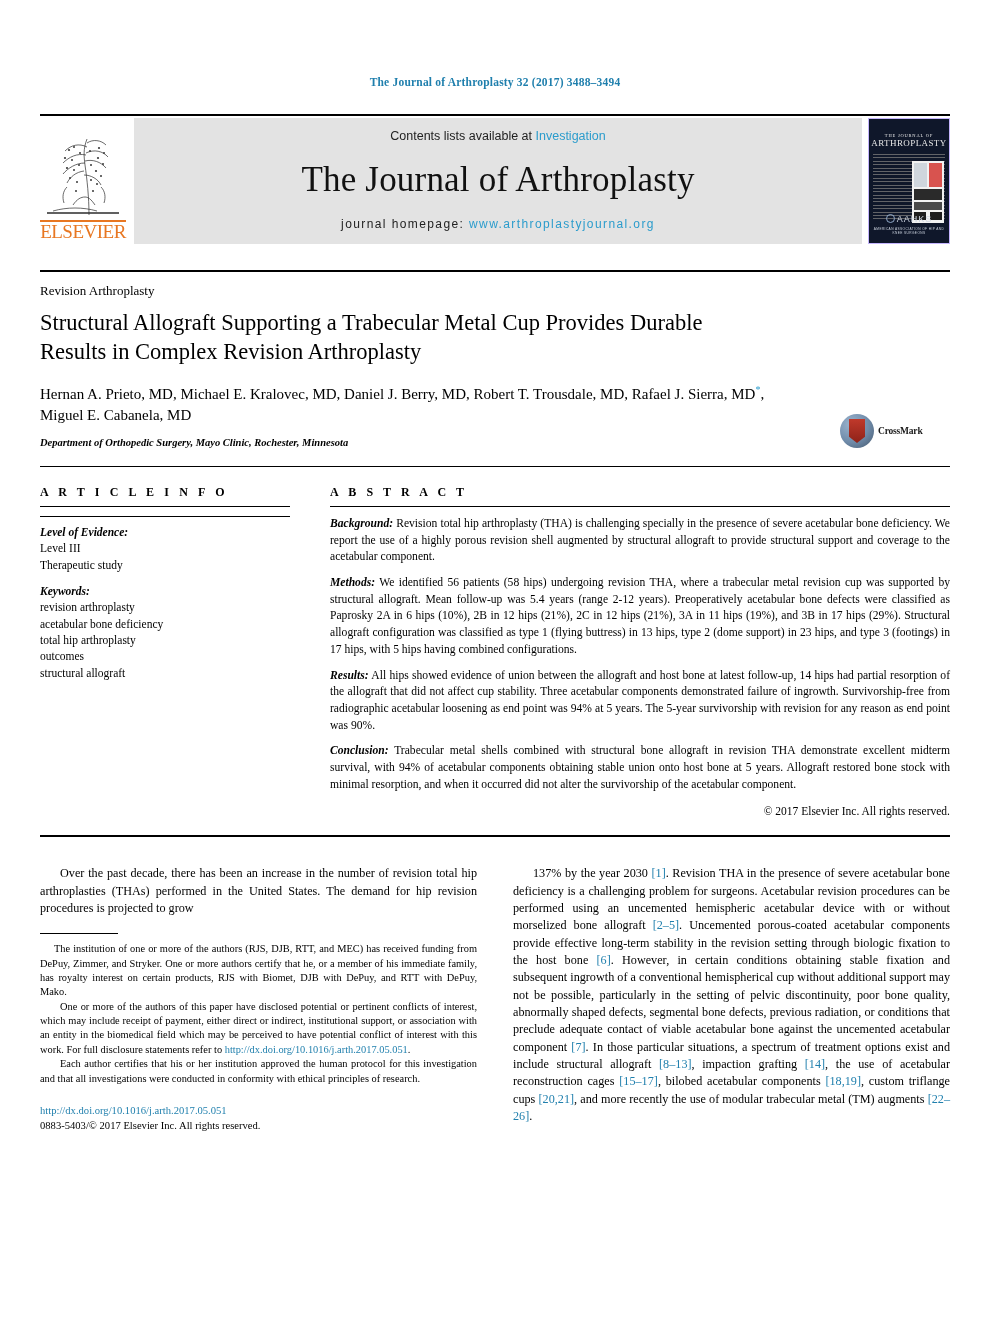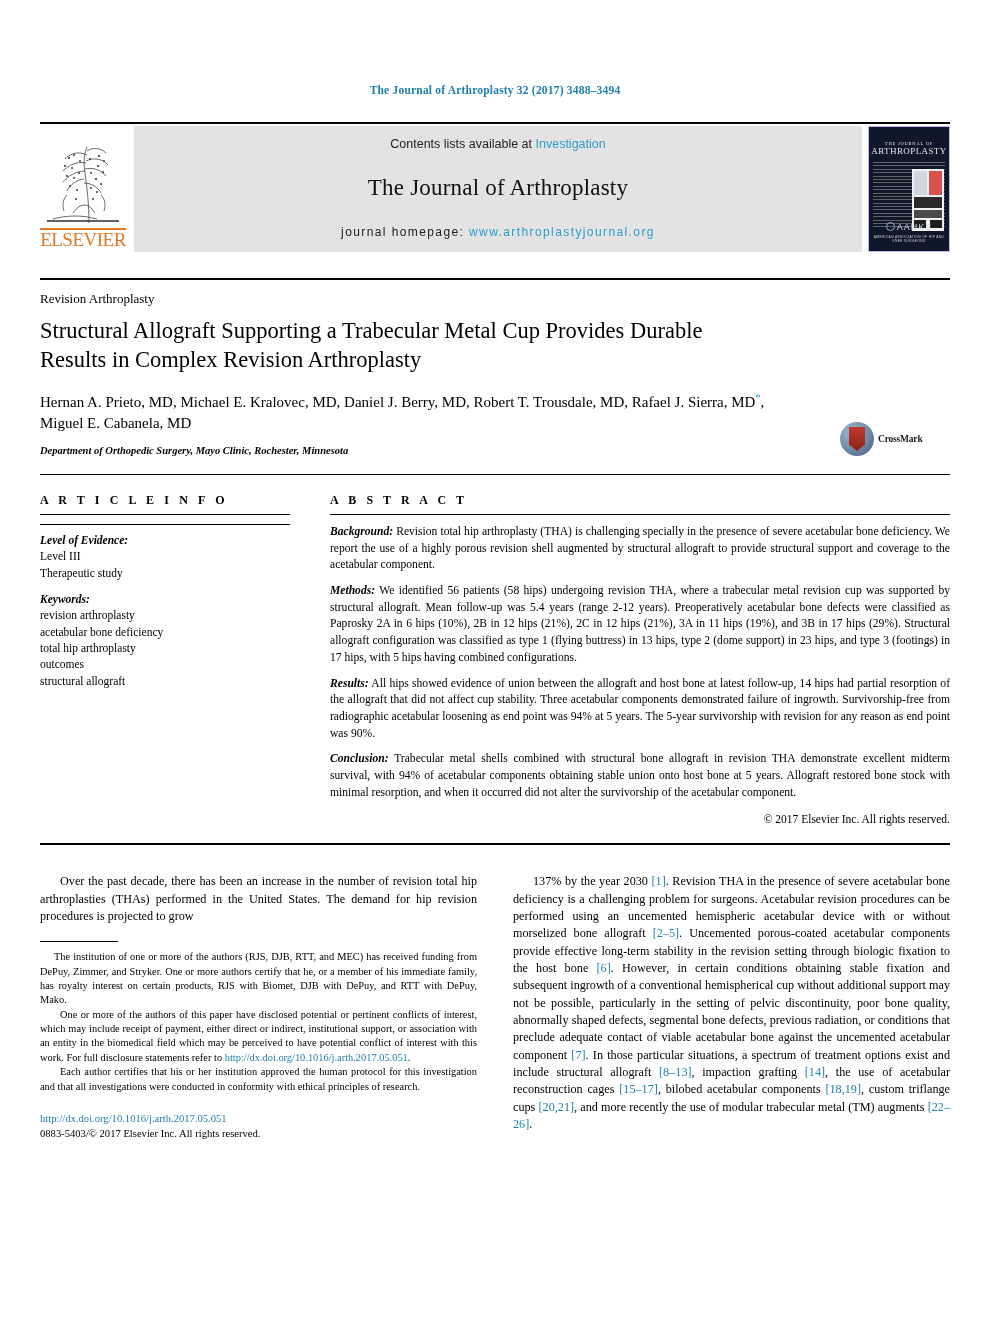--- a/index.html
+++ b/index.html
@@ -7,21 +7,21 @@
   body {
     width: 990px;
     height: 1320px;
     background: #ffffff;
     font-family: "Liberation Serif", serif;
     color: #000000;
     position: relative;
     overflow: hidden;
   }
 
-  .page { padding: 8px 40px; position: relative; height: 100%; }
+  .page { padding: 0 40px; position: relative; height: 100%; }
 
   
   .running-head {
     text-align: center;
     color: #1f7fad;
     font-family: "Liberation Serif", serif;
     font-weight: bold;
     font-size: 11.5px;
     letter-spacing: .2px;
     padding-top: 76px;
@@ -69,21 +69,21 @@
     padding: 11px 0 13px 0;
   }
   .banner-top {
     font-family: "Liberation Sans", sans-serif;
     font-size: 12.5px;
     color: #222;
   }
   .banner-top .sd { color: #2b9ccc; }
   .banner-title {
     font-family: "Liberation Serif", serif;
-    font-size: 23px;
+    font-size: 35px;
     color: #111;
     letter-spacing: .2px;
   }
   .banner-bottom {
     font-family: "Liberation Sans", sans-serif;
     font-size: 12px;
     color: #222;
     letter-spacing: 1.4px;
   }
   .banner-bottom .url { color: #2b9ccc; }

